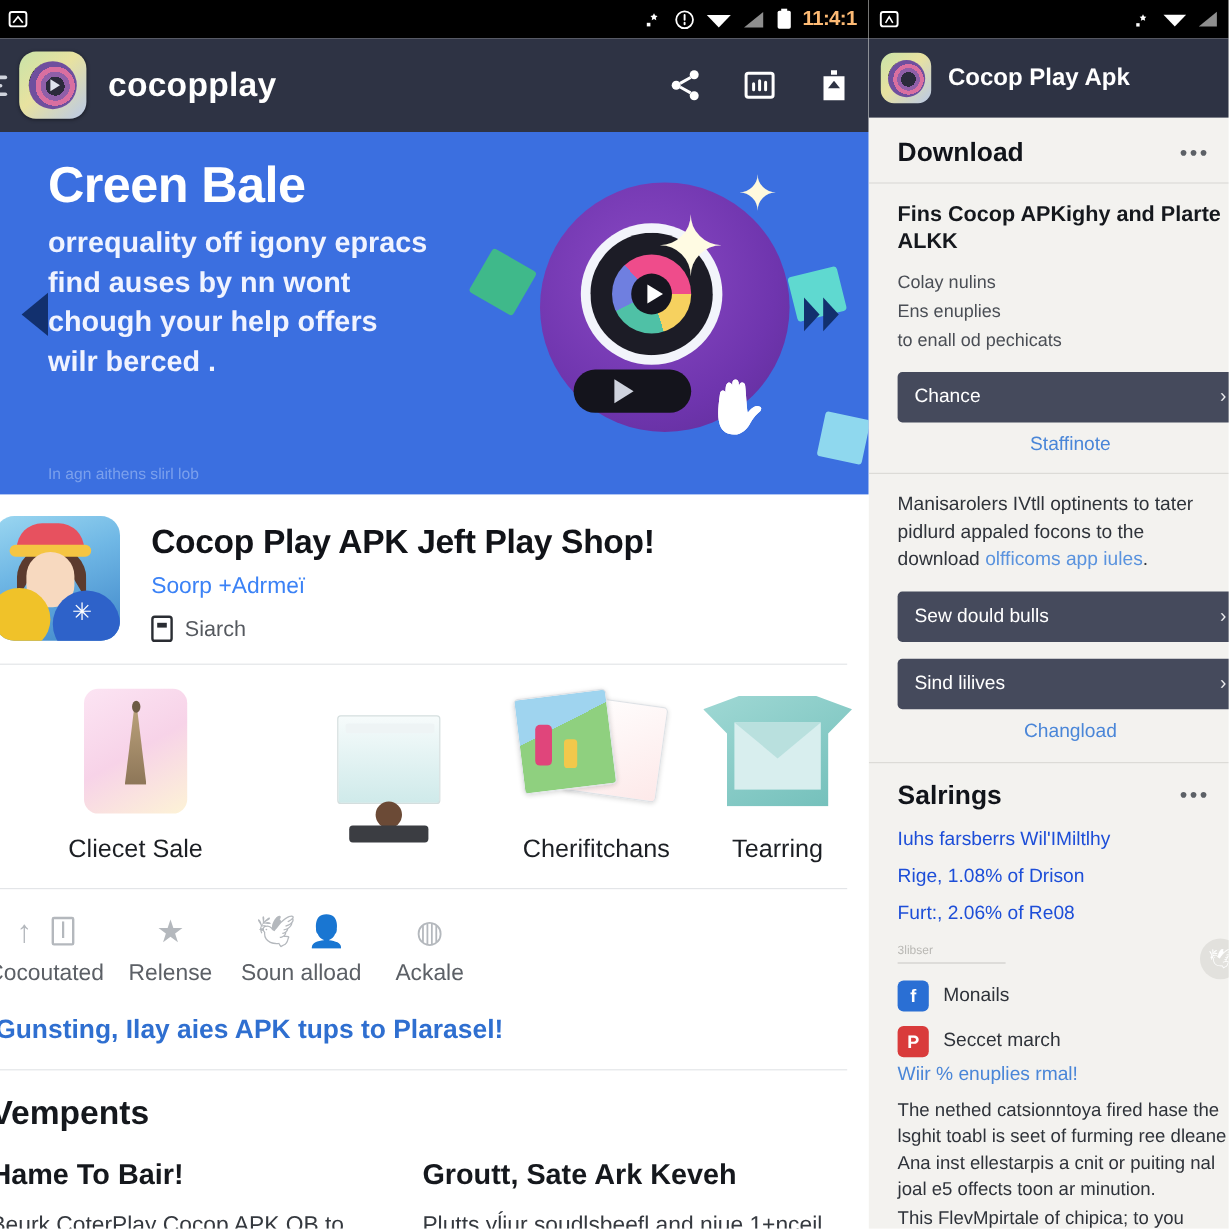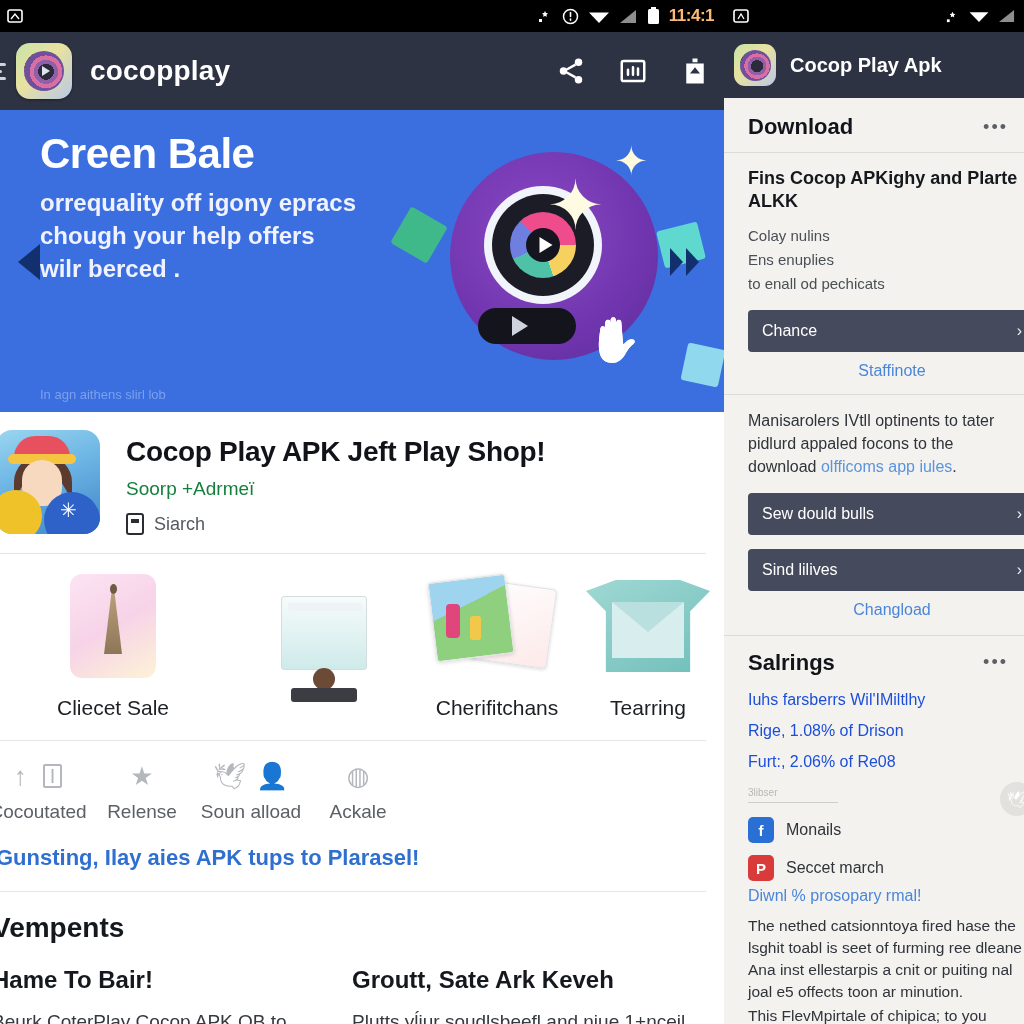--- a/index.html
+++ b/index.html
@@ -119,21 +119,21 @@
   }
   .listing-icon .hat{ position:absolute; left:18px; top:6px; width:56px;height:26px;border-radius:26px 26px 6px 6px; background:#e7515f; }
   .listing-icon .hat::after{content:"";position:absolute;left:-6px;top:18px;width:68px;height:10px;border-radius:6px;background:#f5c542;}
   .listing-icon .face{ position:absolute;left:26px;top:30px;width:40px;height:46px;border-radius:20px 20px 18px 18px;background:#f7d9bf; }
   .listing-icon .hair{ position:absolute;left:18px;top:26px;width:58px;height:44px;border-radius:26px 26px 0 0;background:#5c3b2e;clip-path: polygon(0 0,100% 0,100% 100%,72% 38%,28% 38%,0 100%); }
   .listing-icon .ball1{position:absolute;left:-6px;bottom:-8px;width:52px;height:52px;border-radius:50%;background:#f0c229;}
   .listing-icon .ball2{position:absolute;left:48px;bottom:-14px;width:56px;height:56px;border-radius:50%;background:#2e62c9;}
   .listing-icon .ball2::after{content:"✳";position:absolute;left:16px;top:6px;color:#fff;font-size:20px;}
   .listing-body { flex:1 1 auto; padding-left: 26px; padding-top: 6px; }
   .listing-title { font-size: 28px; font-weight: 600; color:#111318; letter-spacing:-.3px; }
-  .listing-dev { font-size: 19px; color:#15803d; margin-top: 10px; }
+  .listing-dev { font-size: 19px; color:#3b82f6; margin-top: 10px; }
   .listing-meta { display:flex; align-items:center; gap: 10px; margin-top: 13px; color:#55595f; font-size:18px; }
   .meta-chip { width:18px;height:22px;border:2px solid #2a2d33;border-radius:3px;position:relative; }
   .meta-chip::after{content:"";position:absolute;left:3px;top:4px;right:3px;height:4px;background:#2a2d33;}
   .listing-cta { flex:0 0 auto; width: 160px; text-align:center; padding-top: 20px; }
   .btn-download {
     display:block; width: 140px; margin: 0 auto; background:#1a8038; color:#fff;
     border:none; border-radius: 6px; padding: 14px 0; font-size: 21px; font-weight:600;
     font-family:"Liberation Sans",sans-serif; cursor:pointer;
   }
   .cta-note { font-size: 16px; color:#63676e; margin-top: 11px; }
@@ -311,20 +311,21 @@
           </div>
         <div class="hero-bar"></div>
         <div class="hero-hand">✋</div>
         <div class="spark spk1">✦</div>
         <div class="spark spk2">✦</div>
       </div>
 
       <div class="banner-copy">
         <div class="banner-h1">Creen Bale</div>
         <div class="banner-sub">orrequality off igony epracs</div>
+        <div class="banner-sub">find auses  by nn wont</div>
         <div class="banner-sub">chough your help offers</div>
         <div class="banner-sub">wilr berced .</div>
       </div>
       <div class="banner-foot">In agn aithens slirl lob</div>
 
       <svg class="arrow-l" width="42" height="48" viewBox="0 0 42 48">
           <path d="M34 6L12 24l22 18z" fill="#12306e"></path>
         </svg>
       <svg class="arrow-r" width="46" height="48" viewBox="0 0 46 48">
           <path d="M8 10l13 14L8 38z" fill="#12306e"></path>
@@ -516,19 +517,19 @@
       <div class="r-social">
         <span class="r-sico" style="background:#2a6fd4;">f</span>
         <span class="r-sname">Monails</span>
         <span class="r-ghost" style="top:782px;">🕊</span>
       </div>
       <div class="r-social">
         <span class="r-sico" style="background:#d93b3b;">P</span>
         <span class="r-sname">Seccet march</span>
       </div>
 
-      <div class="r-bottom-link">Diwnl % prosopary rmal!</div>
+      <div class="r-bottom-link">Wiir % enuplies rmal!</div>
       <div class="r-bottom-p">The nethed catsionntoya fired hase the lsghit toabl is seet of furming ree dleane Ana inst ellestarpis a cnit or puiting nal joal e5 offects toon ar minution.</div>
       <div class="r-bottom-p" style="margin-top:2px;">This FlevMpirtale of chipica; to you clone ibe with the due; armi, ar!</div>
     </div>
   </div>
 
 </div>
 
 </body></html>

